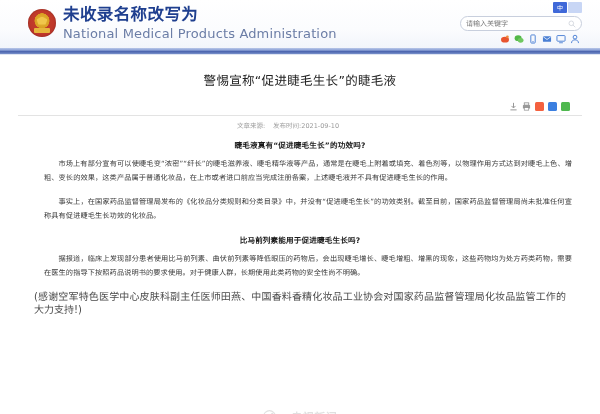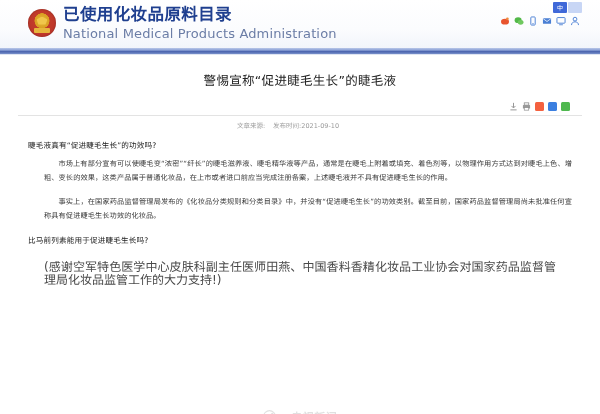--- a/index.html
+++ b/index.html
@@ -212,43 +212,44 @@
     color: #9a9a9a;
     padding: 4px 24px 0 0;
   }
 
   .content {
     margin-top: 9px;
     padding: 0 10px 0 10px;
   }
   .sec-heading {
     font-size: 7.6px;
-    font-weight: normal;
+    font-weight: bold;
     color: #1a1a1a;
     margin: 0 0 7px 0;
     letter-spacing: 0.15px;
+    text-align: center;
   }
   .para {
     font-size: 7.2px;
     line-height: 14px;
     color: #3a3a3a;
     margin: 0 0 10px 16px;
     text-align: justify;
     text-indent: 2em;
     letter-spacing: 0.1px;
   }
   .para.last {
     margin-bottom: 11px;
   }
   .note {
-    font-size: 12px;
+    font-size: 10px;
     line-height: 13px;
     color: #4a4a4a;
     text-indent: 0;
-    margin: 16px;
+    margin: 6px;
     text-align: justify;
   }
 
   
   .watermark {
     position: absolute;
     left: 0;
     right: 0;
     bottom: 6px;
     display: flex;
@@ -271,32 +272,39 @@
   }
 </style>
 </head>
 <body>
 
 <div class="site-header">
 
   <div class="brand">
     <span class="emblem"></span>
     <span class="brand-text">
-      <span class="brand-cn">已使用化妆品原料目录</span>
+      <span class="brand-cn">未收录名称改写为</span>
       <span class="brand-en">National Medical Products Administration</span>
     </span>
   </div>
 
   <div class="header-right">
 
     <div class="lang-badge">
       <span class="lang-chip">中</span>
       <span class="lang-chip ghost"></span>
     </div>
 
+    <div class="search-box">
+      <input class="search-input" type="text" placeholder="请输入关键字" style="">
+      <svg class="search-icon" viewBox="0 0 16 16">
+        <circle cx="6.6" cy="6.6" r="4.6" fill="none" stroke="#9aa3b3" stroke-width="1.4"></circle>
+        <line x1="10" y1="10" x2="14.5" y2="14.5" stroke="#9aa3b3" stroke-width="1.4"></line>
+      </svg>
+    </div>
 
     <div class="quick-icons">
       <svg class="qi" viewBox="0 0 16 16">
         <ellipse cx="8" cy="9" rx="6.4" ry="4.6" fill="#e8542f"></ellipse>
         <circle cx="11.8" cy="4.4" r="2.2" fill="#f08a3c"></circle>
       </svg>
       <svg class="qi" viewBox="0 0 16 16">
         <ellipse cx="6.6" cy="6.6" rx="5.6" ry="4.6" fill="#52b848"></ellipse>
         <ellipse cx="10.6" cy="10" rx="4.6" ry="3.8" fill="#6fc85f"></ellipse>
       </svg>
@@ -351,20 +359,21 @@
       <span><span>发布时间:</span><span>2021-09-10</span></span>
     </div>
 
     <div class="content">
 
       <h2 class="sec-heading">睫毛液真有“促进睫毛生长”的功效吗?</h2>
       <p class="para">市场上有部分宣有可以使睫毛变“浓密”“纤长”的睫毛滋养液、睫毛精华液等产品，通常是在睫毛上附着或填充、着色剂等，以物理作用方式达到对睫毛上色、增粗、变长的效果，这类产品属于普通化妆品，在上市或者进口前应当完成注册备案，上述睫毛液并不具有促进睫毛生长的作用。</p>
       <p class="para last">事实上，在国家药品监督管理局发布的《化妆品分类规则和分类目录》中，并没有“促进睫毛生长”的功效类别。截至目前，国家药品监督管理局尚未批准任何宣称具有促进睫毛生长功效的化妆品。</p>
 
       <h2 class="sec-heading">比马前列素能用于促进睫毛生长吗?</h2>
+      <p class="para">据报道，临床上发现部分患者使用比马前列素、曲伏前列素等降低眼压的药物后，会出现睫毛增长、睫毛增粗、增黑的现象，这些药物均为处方药类药物，需要在医生的指导下按照药品说明书的要求使用。对于健康人群，长期使用此类药物的安全性尚不明确。</p>
 
       <p class="note">(感谢空军特色医学中心皮肤科副主任医师田燕、中国香料香精化妆品工业协会对国家药品监督管理局化妆品监管工作的大力支持!)</p>
     </div>
 
   </div>
 
   <div class="watermark">
     <svg class="wm-logo" viewBox="0 0 16 16">
       <circle cx="8" cy="8" r="7.2" fill="none" stroke="#9b9b9b" stroke-width="1.3"></circle>
       <ellipse cx="7.4" cy="9.2" rx="4" ry="3" fill="#9b9b9b"></ellipse>

